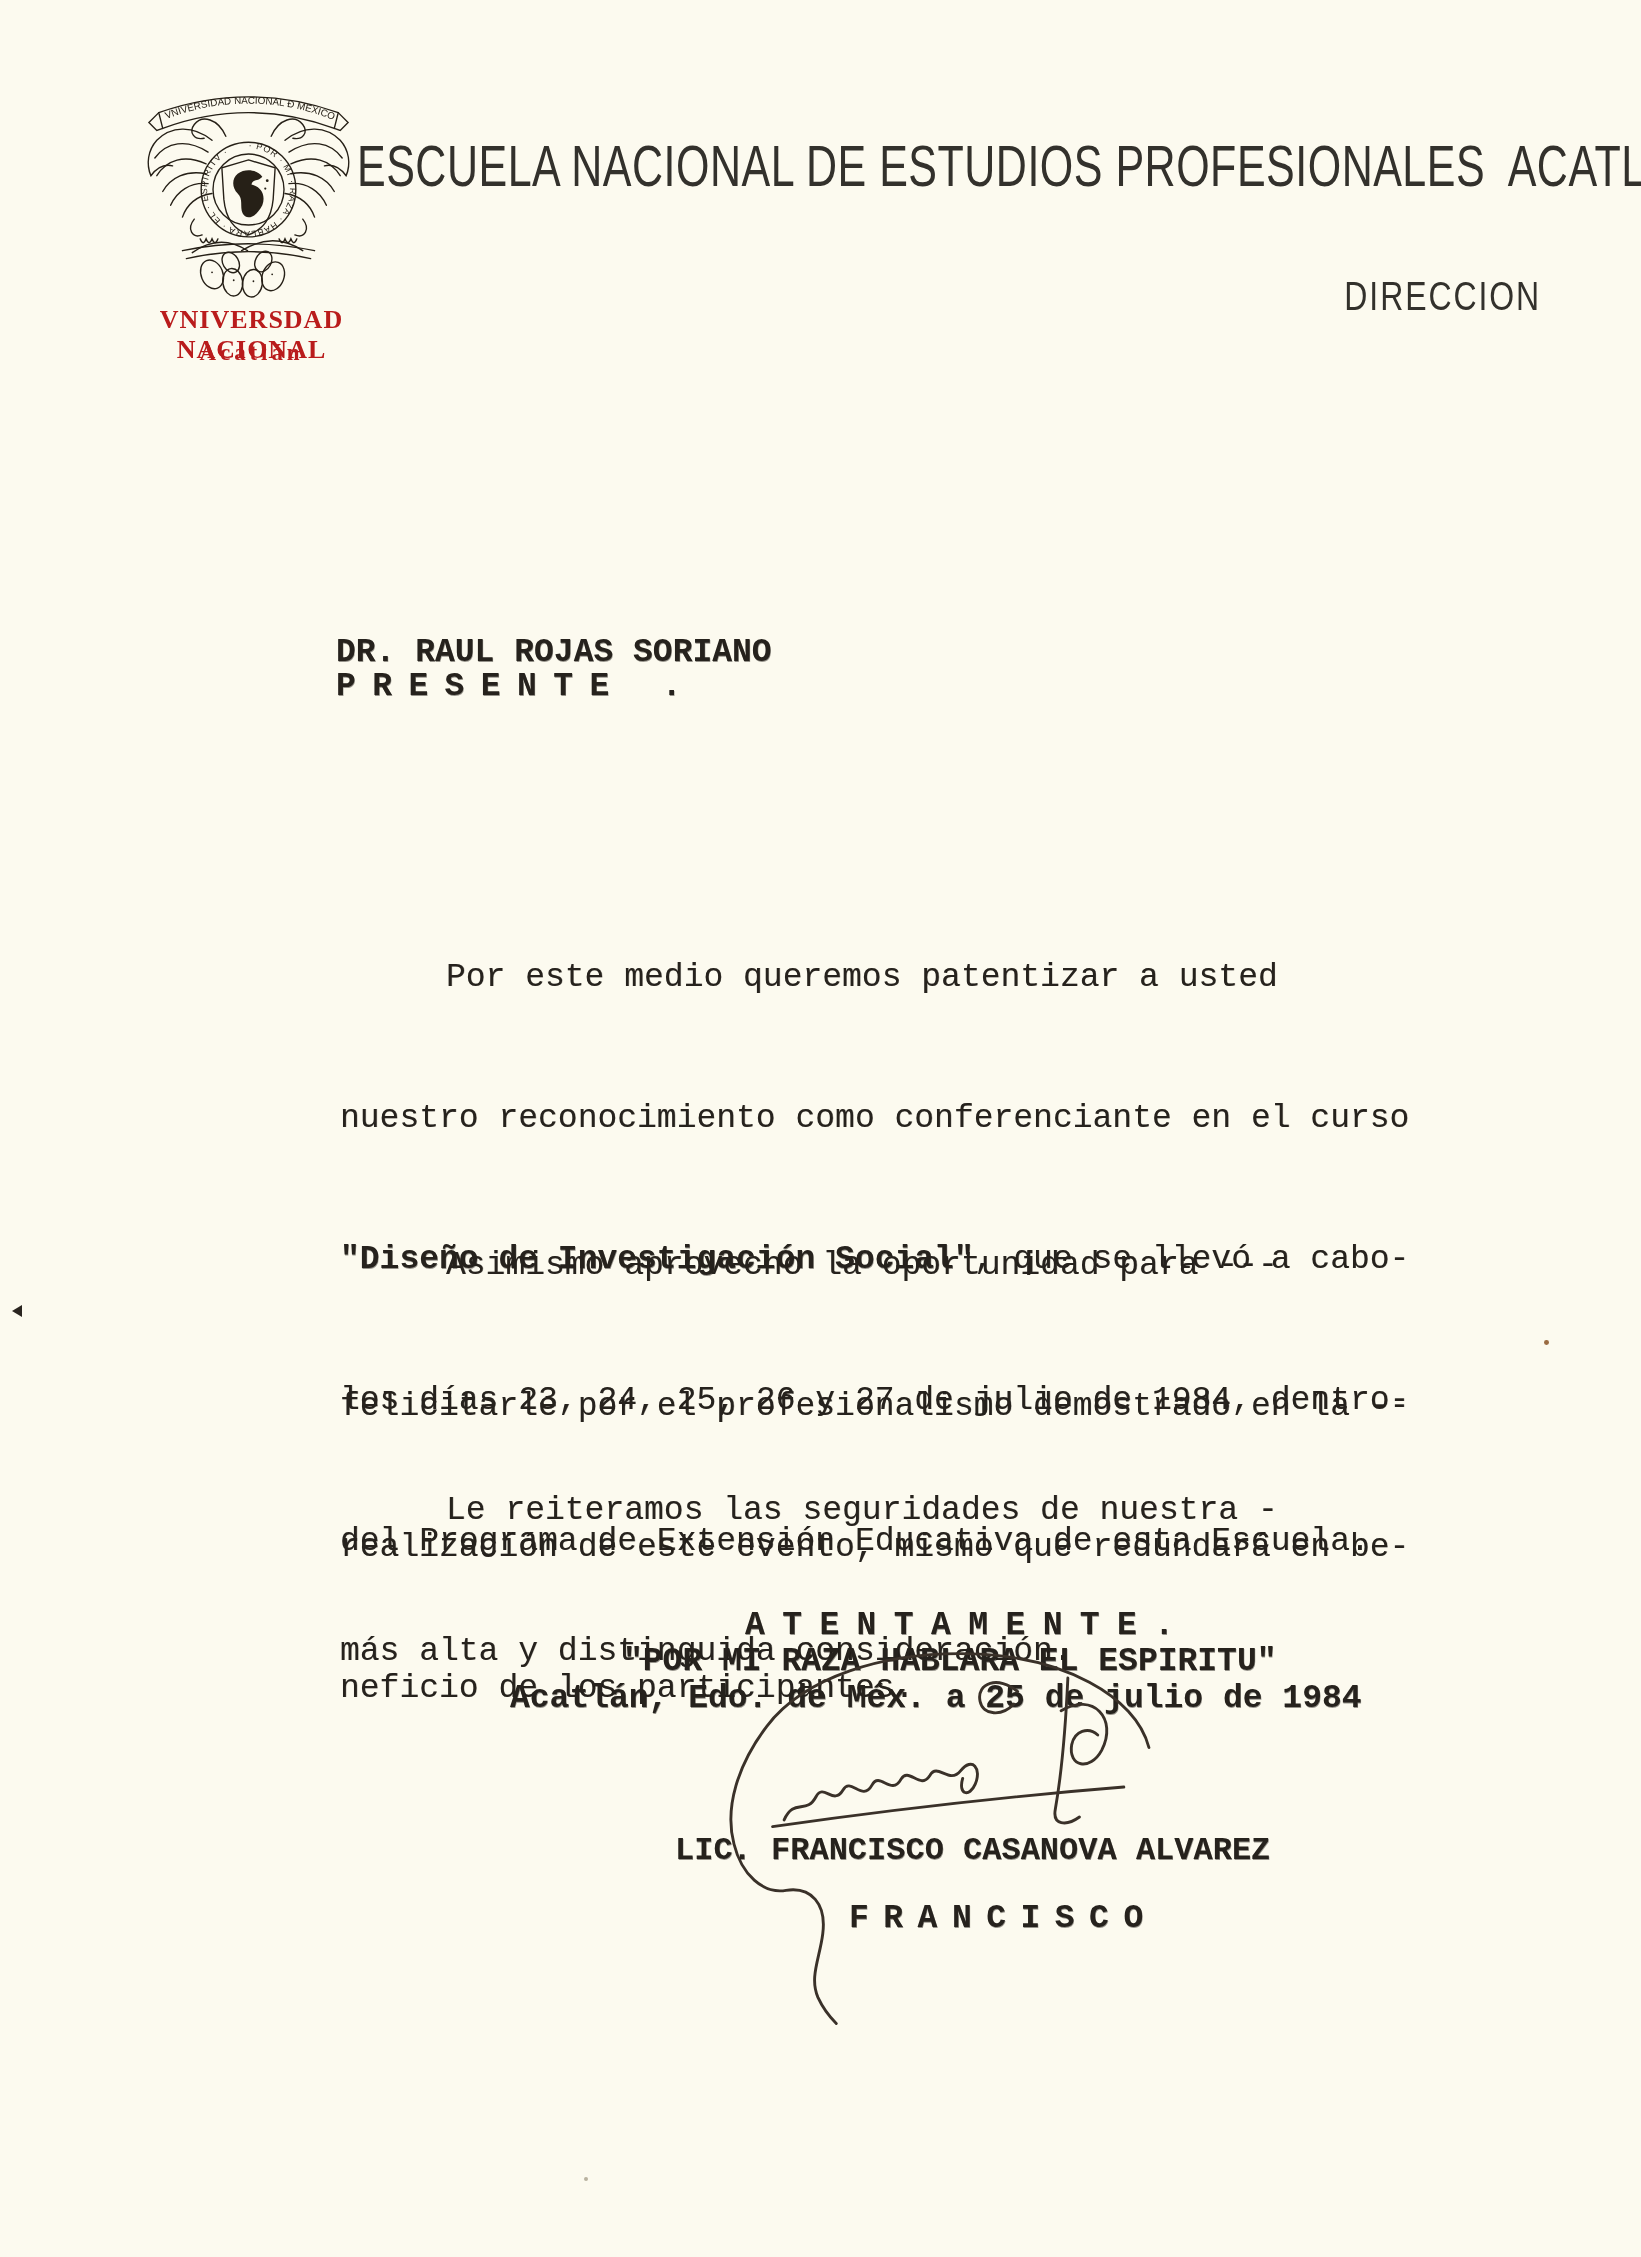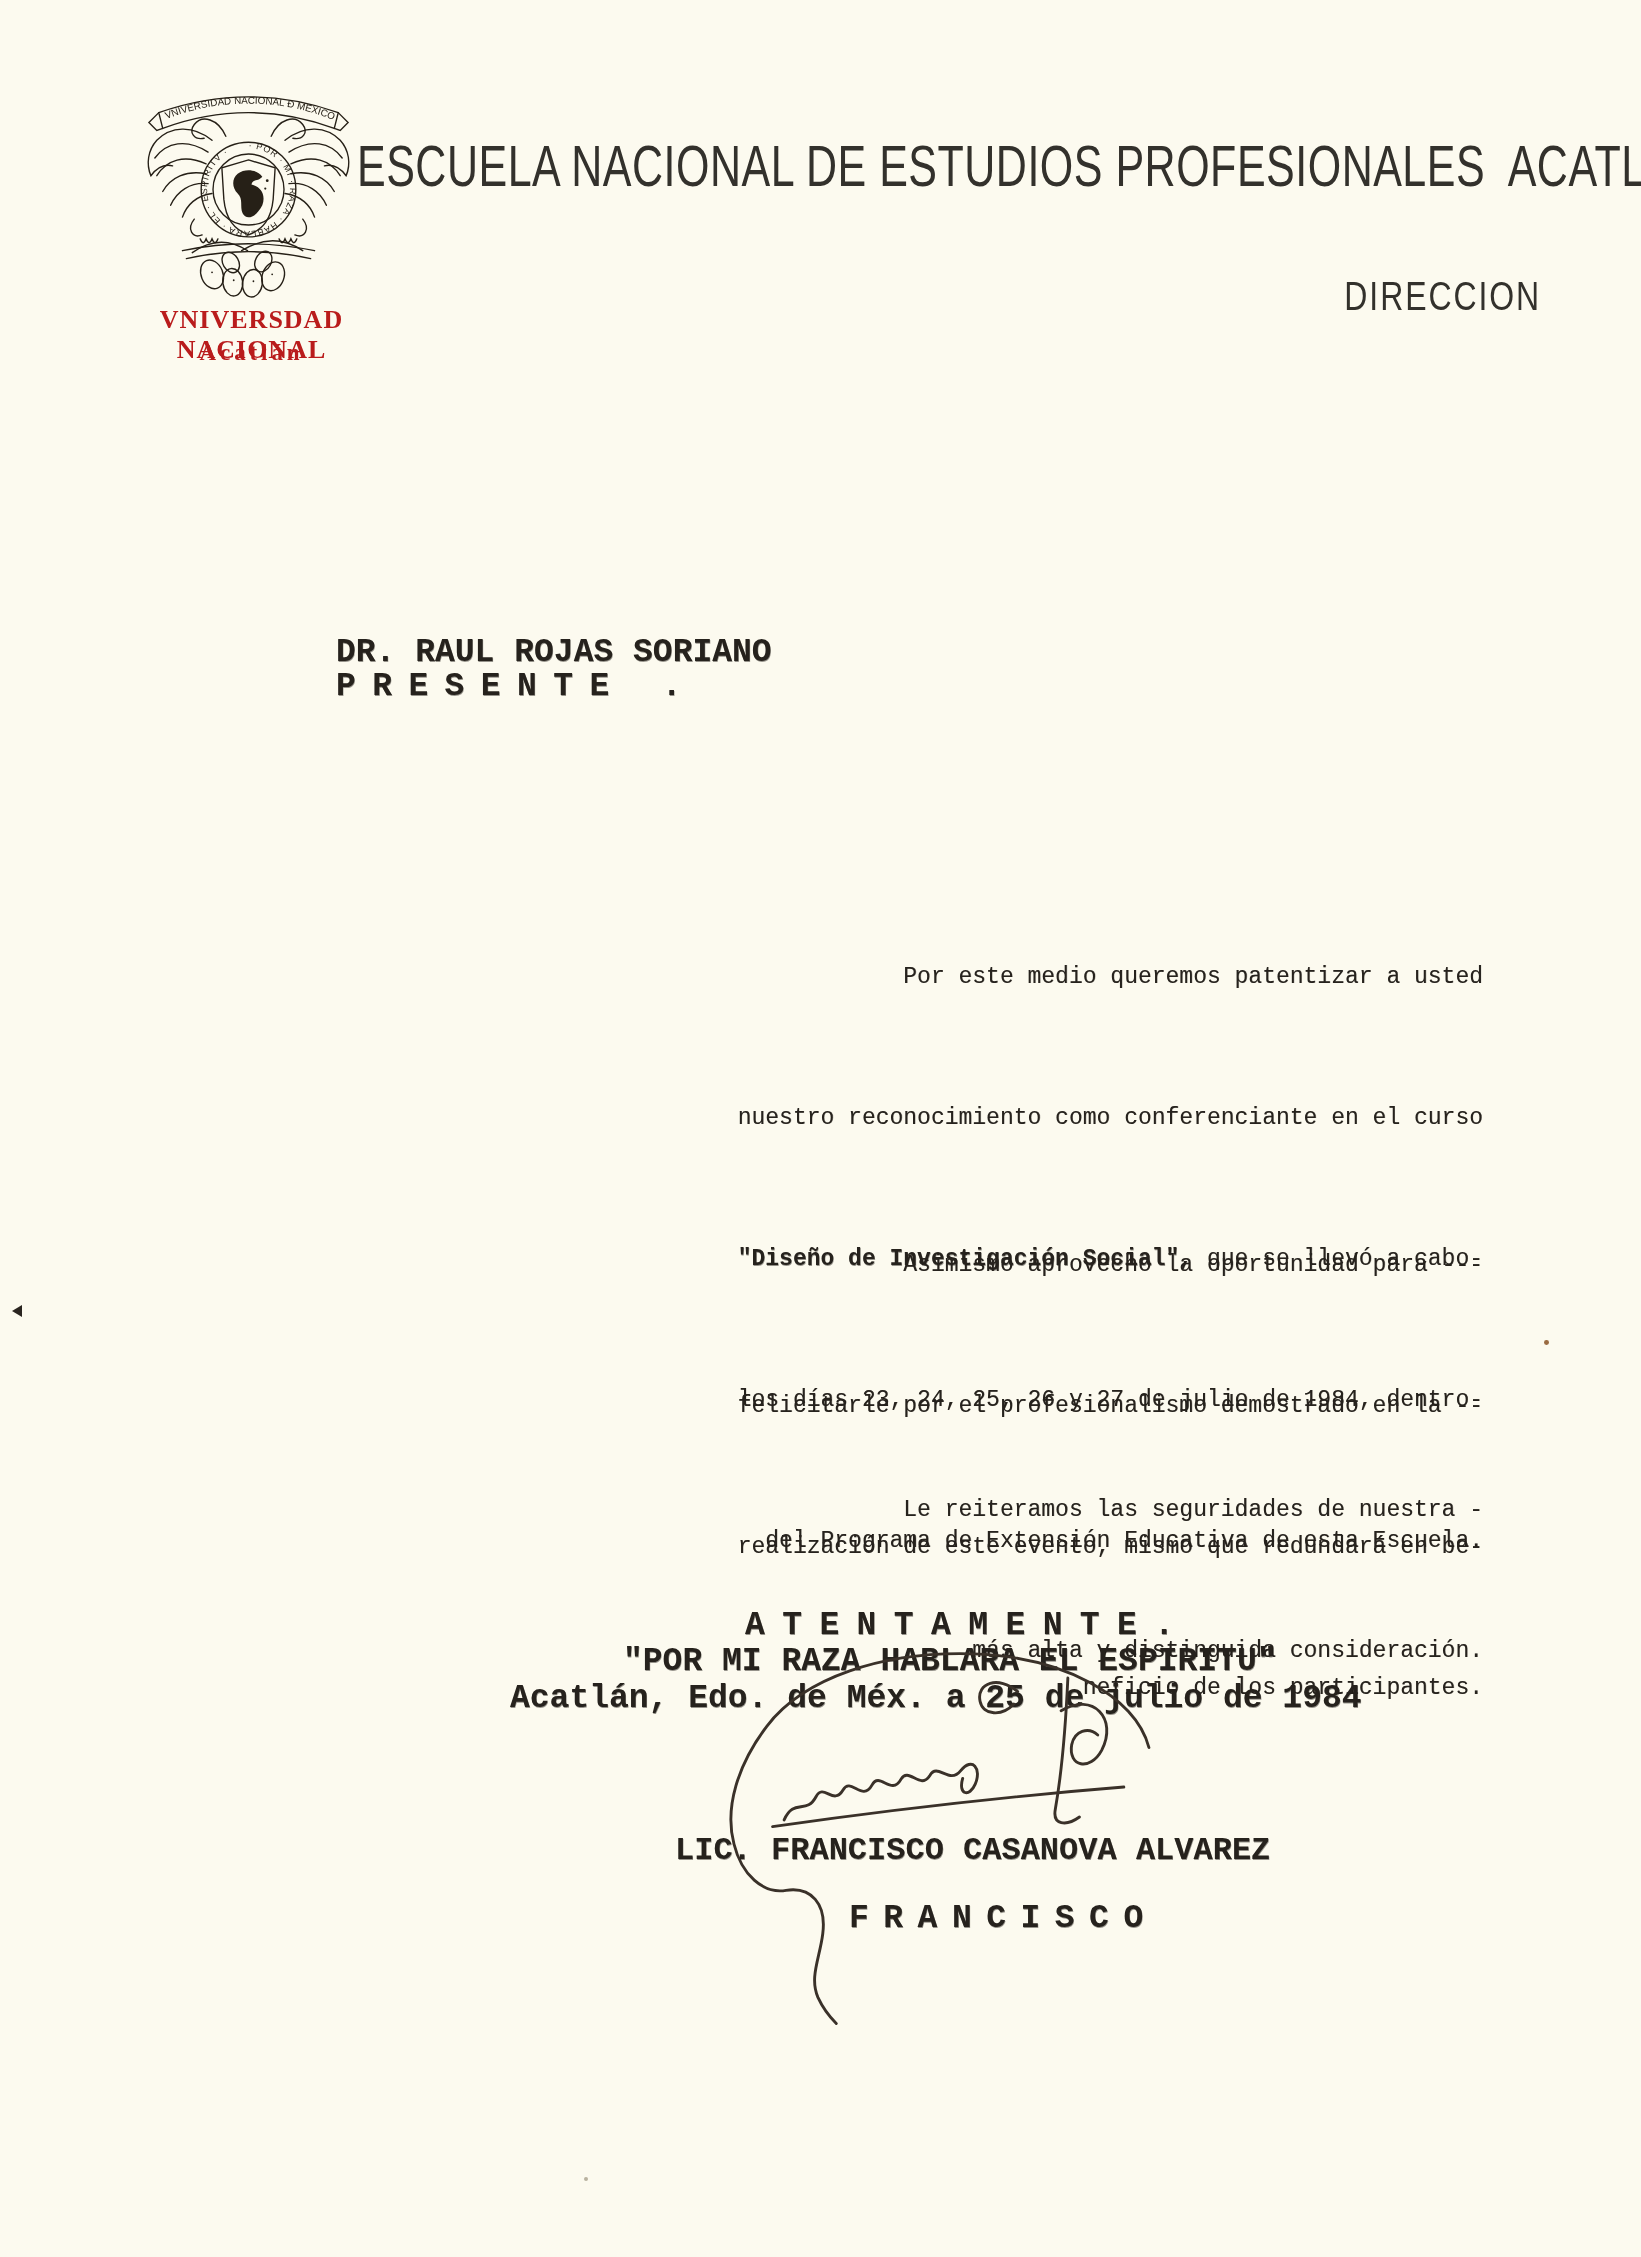--- a/index.html
+++ b/index.html
@@ -6,23 +6,23 @@
   .page {
     position:relative; width:1641px; height:2257px; margin:0 auto;
     background:#fcfaef; overflow:hidden;
     font-family:"Liberation Mono","DejaVu Sans Mono",monospace;
     color:#26221d;
   }
   
   .tw { position:absolute; font-size:33px; white-space:pre; line-height:47px;
         text-shadow:0.4px 0.4px 0 rgba(38,32,26,.35); }
   .b  { font-weight:bold; text-shadow:0.5px 0.5px 0 rgba(25,20,16,.45); }
-  .para { position:absolute; left:324px; width:1159px; font-size:23px;
+  .para { position:absolute; left:340px; width:1159px; font-size:33px;
           line-height:47px; white-space:pre;
-          text-shadow:0.4px 0.4px 0 rgba(38,32,26,.35);text-align:right; }
+          text-shadow:0.4px 0.4px 0 rgba(38,32,26,.35); }
   .line { white-space:pre; }
   .indent { padding-left:106px; }
   
   .display { position:absolute; font-family:"Liberation Sans",sans-serif;
              color:#33312c; font-weight:400; }
   .school { left:357px; top:135px; width:1284px; text-align:center;
             font-size:43px; letter-spacing:0.5px; white-space:pre;
             transform:scaleY(1.32); transform-origin:top center; }
   .office { right:100px; top:274px; font-size:32px; letter-spacing:1.9px;
             transform:scaleY(1.25); transform-origin:top right; }

